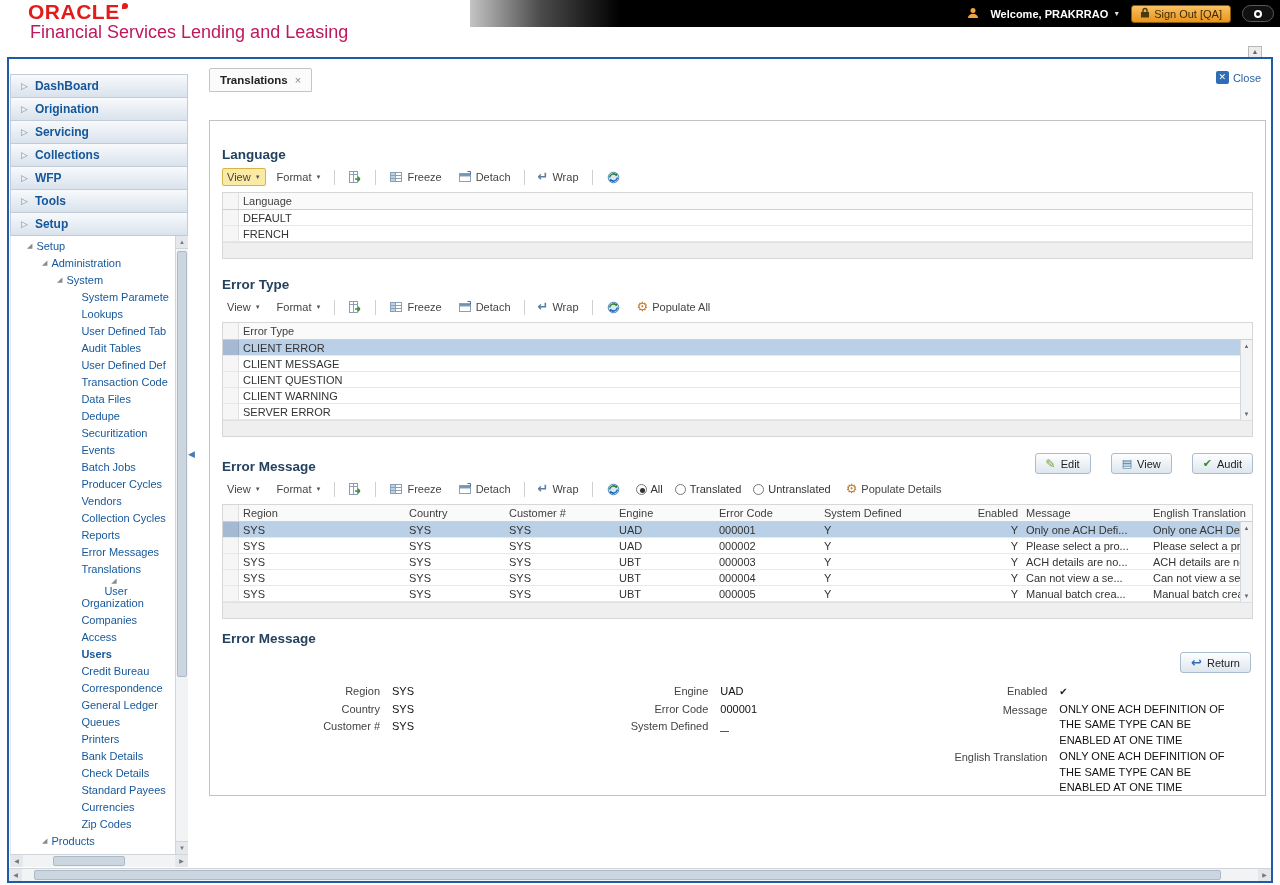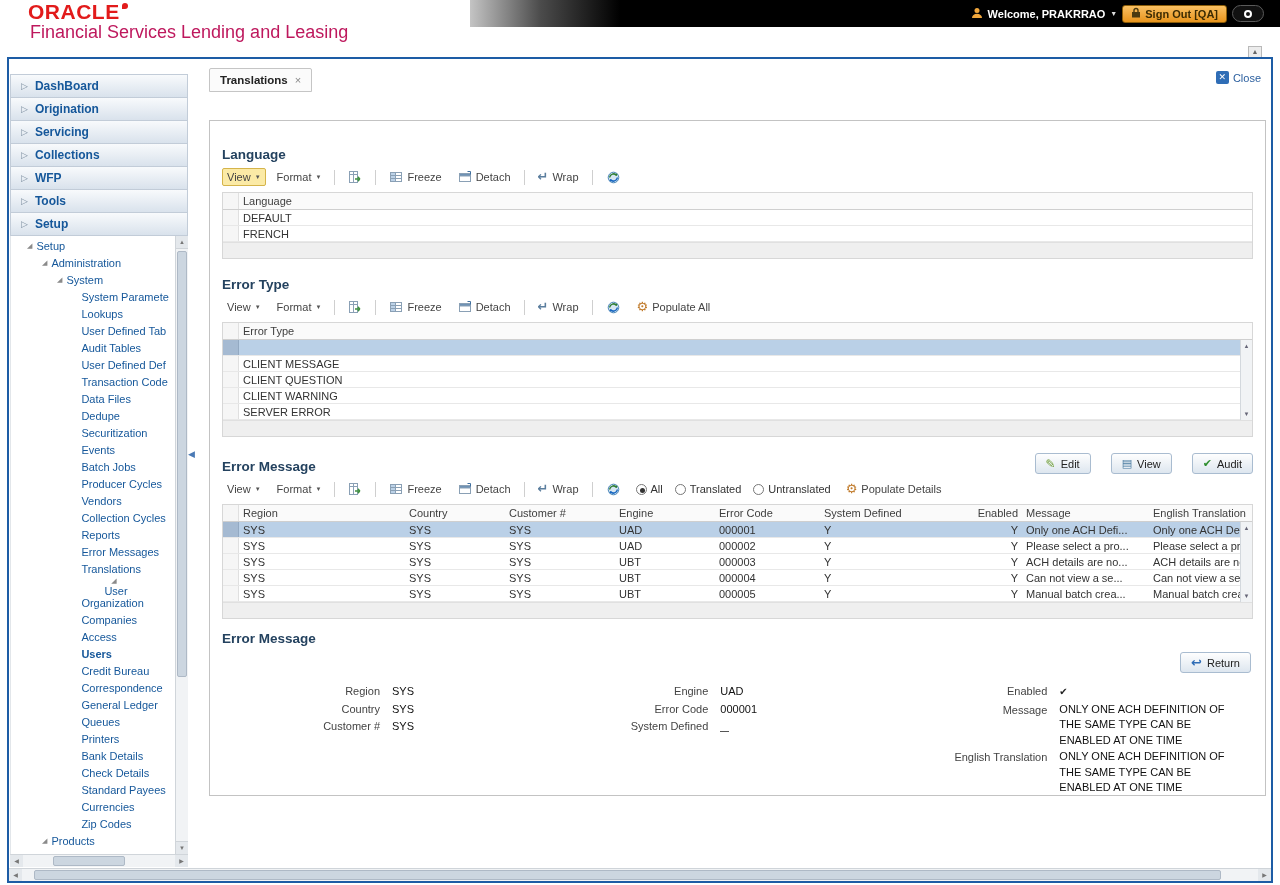--- a/index.html
+++ b/index.html
@@ -6,26 +6,26 @@
   html,body { width:1280px; height:885px; }
   body { position:relative; font-family:"Liberation Sans","DejaVu Sans",sans-serif; font-size:11px; color:#333; background:#fff; overflow:hidden; }
 
   
   .topbar { position:absolute; left:0; top:0; width:1280px; height:57px; background:#fff; }
   .logo { position:absolute; left:28px; top:0; font-size:21px; font-weight:bold; color:#e21b1b; letter-spacing:.5px; }
   .logo-mark { display:inline-block; width:6px; height:6px; background:#e21b1b; border-radius:50% 50% 50% 0; margin-left:2px; vertical-align:top; margin-top:3px; }
   .product { position:absolute; left:30px; top:22px; font-size:18px; color:#be185d; }
   .blackbar { position:absolute; right:0; top:0; left:470px; height:27px;
     background:linear-gradient(to right,#c4c4c4 0,#4c4c4c 70px,#000 150px);
-    display:flex; align-items:center; justify-content:flex-end; gap:5px; padding-right:16px; }
+    display:flex; align-items:center; justify-content:flex-end; gap:11px; padding-right:6px; }
   .welcome { color:#fff; font-weight:bold; display:flex; align-items:center; gap:5px; }
   .welcome .caret-down { font-size:7px; color:#ddd; }
   .signout { display:flex; align-items:center; gap:4px; height:18px; padding:0 8px;
     background:linear-gradient(#f9c063,#e8941c); border:1px solid #8a5c08; border-radius:3px;
-    color:#3c2b02; font-weight:bold; }
+    color:#3c2b02; font-weight:normal; }
   .power-chip { width:32px; height:17px; background:#111; border:1px solid #5a5a5a; border-radius:9px;
     display:flex; align-items:center; justify-content:center; }
   .power-circle { width:8px; height:8px; border:2px solid #fff; border-radius:50%; }
   .mini-up { position:absolute; left:1248px; top:46px; width:14px; height:12px; background:#ececec;
     border:1px solid #b9b9b9; color:#666; font-size:7px; line-height:10px; text-align:center; }
 
   
   .frame { position:absolute; left:7px; top:57px; width:1266px; height:826px; border:2px solid #1d5ca5; background:#fff; }
 
   
@@ -545,20 +545,21 @@
       </div>
       <div class="grid-wrap">
         <div class="grid-head">
           <div class="gutter"></div>
           <div class="cell col-single">Error Type</div>
         </div>
         <div>
 
             <div class="grid-row selected">
               <div class="gutter"></div>
+              <div class="cell col-single">CLIENT ERROR</div>
             </div>
 
             <div class="grid-row">
               <div class="gutter"></div>
               <div class="cell col-single">CLIENT MESSAGE</div>
             </div>
 
             <div class="grid-row">
               <div class="gutter"></div>
               <div class="cell col-single">CLIENT QUESTION</div>

